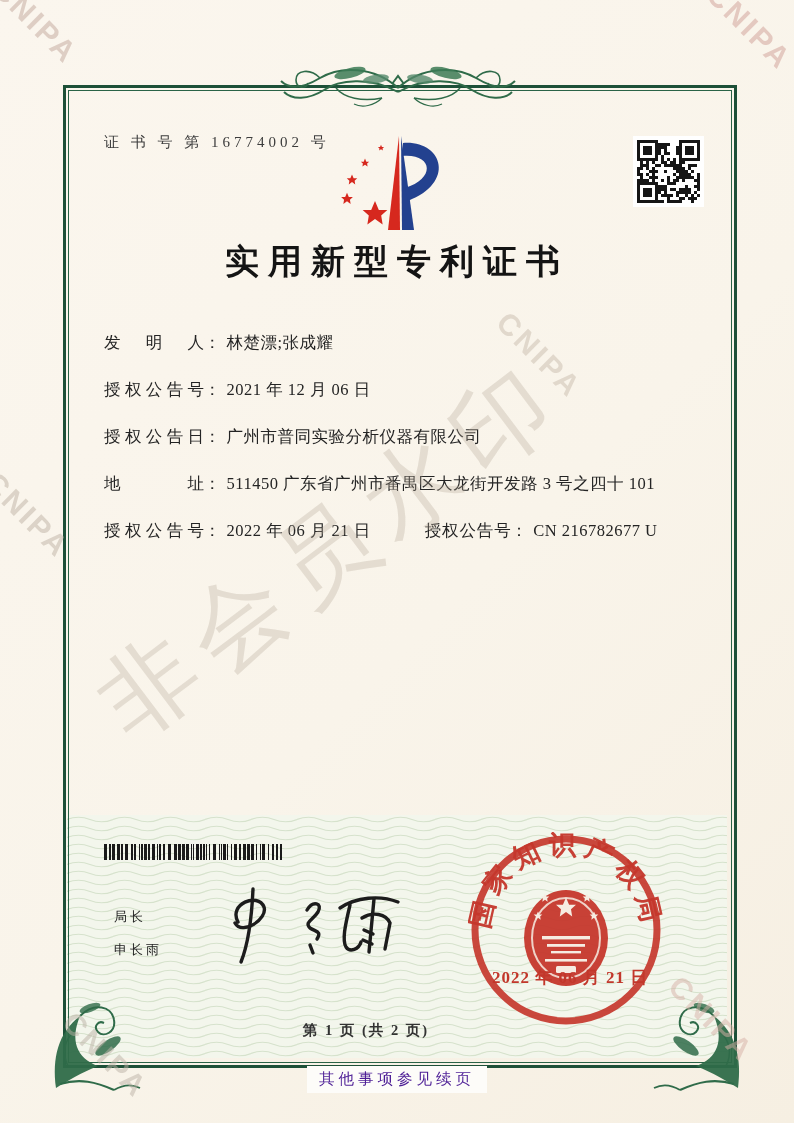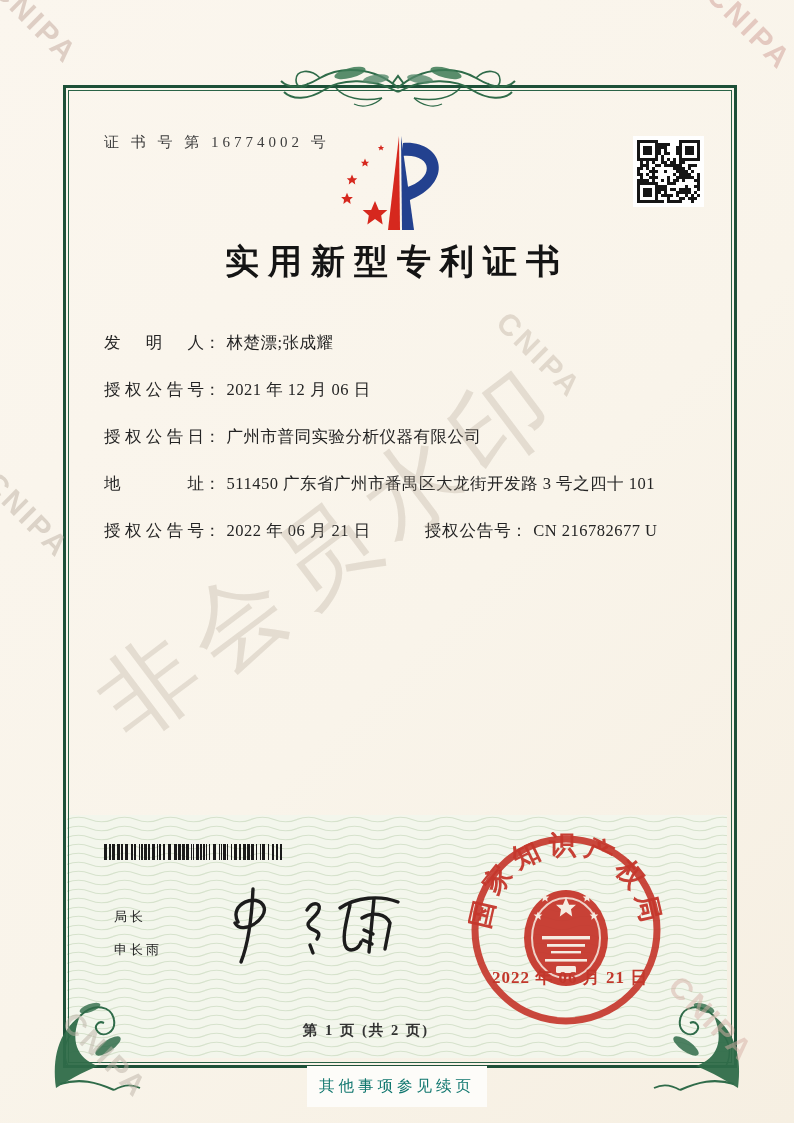--- a/index.html
+++ b/index.html
@@ -37,21 +37,21 @@
   .paras p{margin:0;text-indent:2em;letter-spacing:.5px;}
   
   .barcode{position:absolute;left:104px;top:844px;height:16px;display:flex;z-index:3;}
   .barcode span{display:block;height:16px;}
   .signer{position:absolute;left:114px;top:900px;z-index:3;font-family:"Liberation Sans","DejaVu Sans",sans-serif;font-size:13px;letter-spacing:3px;color:#222;line-height:33px;}
   .signature{position:absolute;left:212px;top:882px;z-index:3;}
   .seal{position:absolute;left:468px;top:832px;width:196px;height:196px;z-index:4;}
   .seal-date{position:absolute;left:470px;top:966px;width:200px;text-align:center;z-index:5;font-size:17px;font-weight:700;letter-spacing:1px;color:#c2372b;white-space:nowrap;}
   .page-no{position:absolute;left:0;top:1021px;width:732px;text-align:center;font-size:14.5px;color:#333;letter-spacing:2px;z-index:3;font-weight:bold;}
   .cont-note{position:absolute;left:0;top:1066px;width:794px;text-align:center;z-index:3;}
-  .cont-note span{display:inline-block;background:#fdfcf9;padding:10px 12px;font-size:15.5px;letter-spacing:4px;color:#0f766e;}
+  .cont-note span{display:inline-block;background:#fdfcf9;padding:3px 12px;font-size:15.5px;letter-spacing:4px;color:#4c1d95;}
 </style>
 </head>
 <body>
 
 <div class="page">
 
   <div class="wm-cnipa" style="left:-18px;top:4px;">CNIPA</div>
   <div class="wm-cnipa" style="left:696px;top:10px;color:rgba(214,171,163,.6);">CNIPA</div>
   <div class="wm-cnipa" style="left:486px;top:338px;color:rgba(196,182,166,.45);">CNIPA</div>
   <div class="wm-cnipa" style="left:-26px;top:498px;color:rgba(190,178,164,.5);">CNIPA</div>

